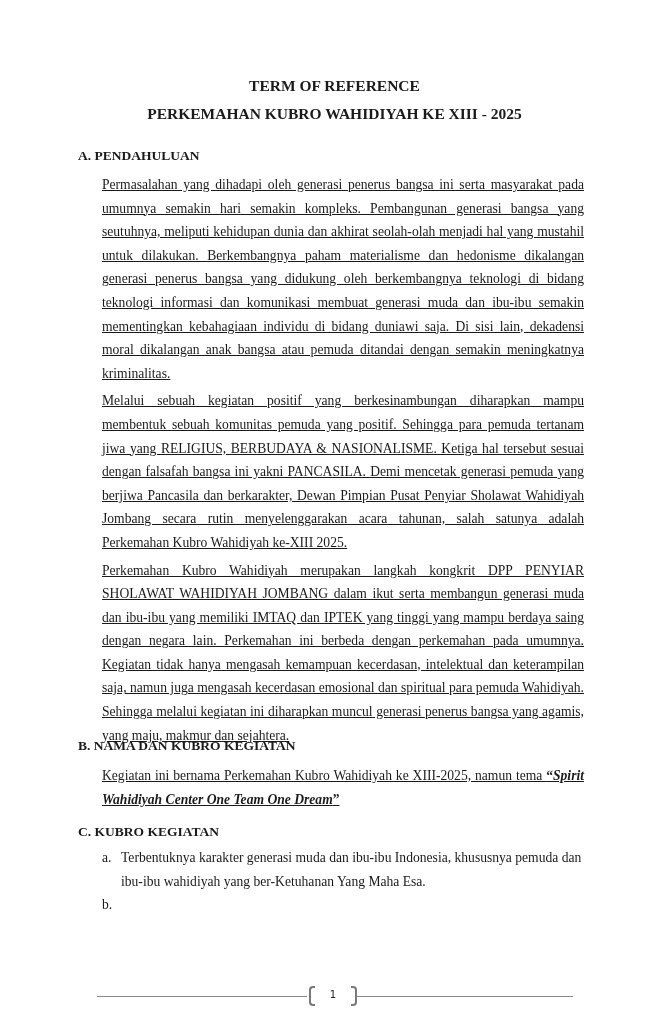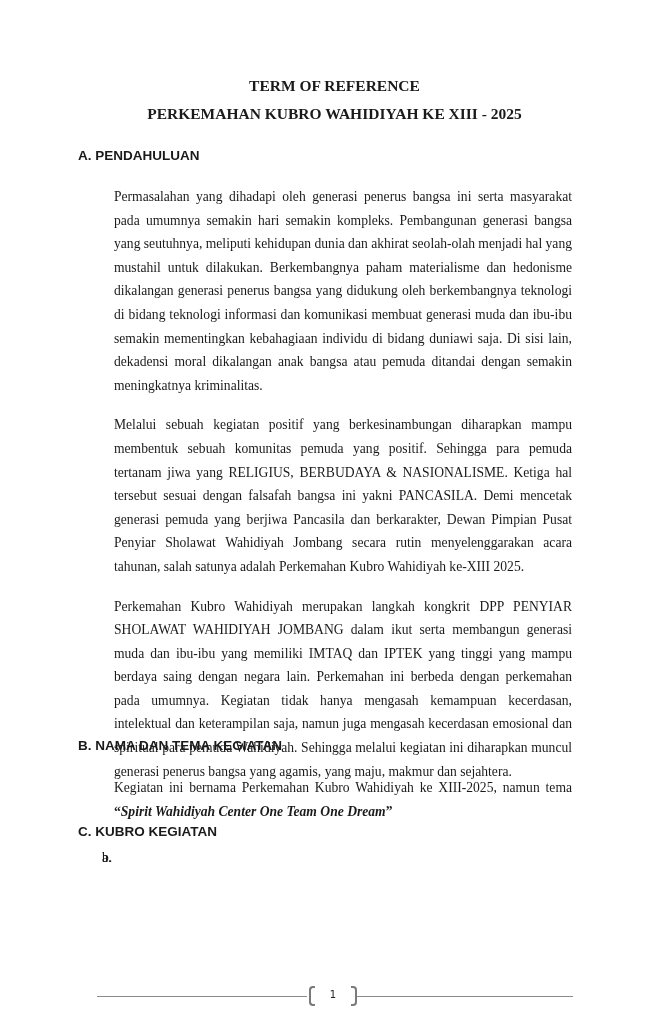--- a/index.html
+++ b/index.html
@@ -11,29 +11,29 @@
     .page { position: absolute; left: 0; top: 0; width: 579px; height: 1024px; }
     .title {
       position: absolute; left: 0; width: 669px; text-align: center;
       font-family: "Liberation Serif", serif; font-weight: bold; font-size: 15.5px;
       margin: 0; letter-spacing: 0;
     }
     .t1 { top: 77px; }
     .t2 { top: 105px; }
     .section-heading {
       position: absolute; left: 78px;
-      font-family: Liberation Sans, sans-serif; font-weight: bold; font-size: 13.5px;
+      font-family: Liberation Serif, serif; font-weight: bold; font-size: 13.5px;
       margin: 0;
     }
     .body-block {
       position: absolute; left: 98px; width: 490px;
       font-family: "Liberation Serif", serif; font-size: 13.6px;
       line-height: 23.6px; text-align: justify; margin: 0;
     }
-    .body-block p { margin: 16px; }
+    .body-block p { margin: 4px; text-decoration: underline; }
     .list-block {
       position: absolute; left: 102px; width: 480px;
       font-family: "Liberation Serif", serif; font-size: 13.6px; line-height: 23.6px; margin: 0; padding: 0; list-style: none;
     }
     .list-block li { position: relative; padding-left: 19px; margin: 0; }
     .list-block .marker { position: absolute; left: 0; top: 0; }
     .emph { font-weight: bold; font-style: italic; }
     .quote-mark { font-weight: bold; }
     .footer { position: absolute; left: 97px; top: 985px; width: 476px; height: 24px; }
     .footer .rule { position: absolute; top: 11px; height: 1px; background: #8a8a8a; }
@@ -58,29 +58,30 @@
   <h1 class="title t1">TERM OF REFERENCE</h1>
   <h2 class="title t2">PERKEMAHAN KUBRO WAHIDIYAH KE XIII - 2025</h2>
 
   <h3 class="section-heading" style="top:148px;">A. PENDAHULUAN</h3>
   <div class="body-block" style="top:169px;">
     <p>Permasalahan yang dihadapi oleh generasi penerus bangsa ini serta masyarakat pada umumnya semakin hari semakin kompleks. Pembangunan generasi bangsa yang seutuhnya, meliputi kehidupan dunia dan akhirat seolah-olah menjadi hal yang mustahil untuk dilakukan. Berkembangnya paham materialisme dan hedonisme dikalangan generasi penerus bangsa yang didukung oleh berkembangnya teknologi di bidang teknologi informasi dan komunikasi membuat generasi muda dan ibu-ibu semakin mementingkan kebahagiaan individu di bidang duniawi saja. Di sisi lain, dekadensi moral dikalangan anak bangsa atau pemuda ditandai dengan semakin meningkatnya kriminalitas.</p>
     <p>Melalui sebuah kegiatan positif yang berkesinambungan diharapkan mampu membentuk sebuah komunitas pemuda yang positif. Sehingga para pemuda tertanam jiwa yang RELIGIUS, BERBUDAYA &amp; NASIONALISME. Ketiga hal tersebut sesuai dengan falsafah bangsa ini yakni PANCASILA. Demi mencetak generasi pemuda yang berjiwa Pancasila dan berkarakter, Dewan Pimpian Pusat Penyiar Sholawat Wahidiyah Jombang secara rutin menyelenggarakan acara tahunan, salah satunya adalah Perkemahan Kubro Wahidiyah ke-XIII 2025.</p>
     <p>Perkemahan Kubro Wahidiyah merupakan langkah kongkrit DPP PENYIAR SHOLAWAT WAHIDIYAH JOMBANG dalam ikut serta membangun generasi muda dan ibu-ibu yang memiliki IMTAQ dan IPTEK yang tinggi yang mampu berdaya saing dengan negara lain. Perkemahan ini berbeda dengan perkemahan pada umumnya. Kegiatan tidak hanya mengasah kemampuan kecerdasan, intelektual dan keterampilan saja, namun juga mengasah kecerdasan emosional dan spiritual para pemuda Wahidiyah. Sehingga melalui kegiatan ini diharapkan muncul generasi penerus bangsa yang agamis, yang maju, makmur dan sejahtera.</p>
   </div>
 
-  <h3 class="section-heading" style="top:738px;">B. NAMA DAN TEMA KEGIATAN</h3>
+  <h3 class="section-heading" style="top:738px;">B. NAMA DAN KUBRO KEGIATAN</h3>
   <div class="body-block" style="top:760px;">
     <p><span>Kegiatan ini bernama Perkemahan Kubro Wahidiyah ke XIII-2025, namun tema </span><span class="quote-mark">“</span><span class="emph">Spirit Wahidiyah Center One Team One Dream</span><span class="quote-mark">”</span></p>
   </div>
 
   <h3 class="section-heading" style="top:824px;">C. KUBRO KEGIATAN</h3>
   <ul class="list-block" style="top:846px;">
     <li>
       <span class="marker">a.</span>
+      <span>Terbentuknya karakter generasi muda dan ibu-ibu Indonesia, khususnya pemuda dan ibu-ibu wahidiyah yang ber-Ketuhanan Yang Maha Esa.</span>
     </li>
     <li>
       <span class="marker">b.</span>
     </li>
   </ul>
 
   <div class="footer">
     <div class="rule left"></div>
     <div class="bracket l"></div>
     <div class="page-number">1</div>

